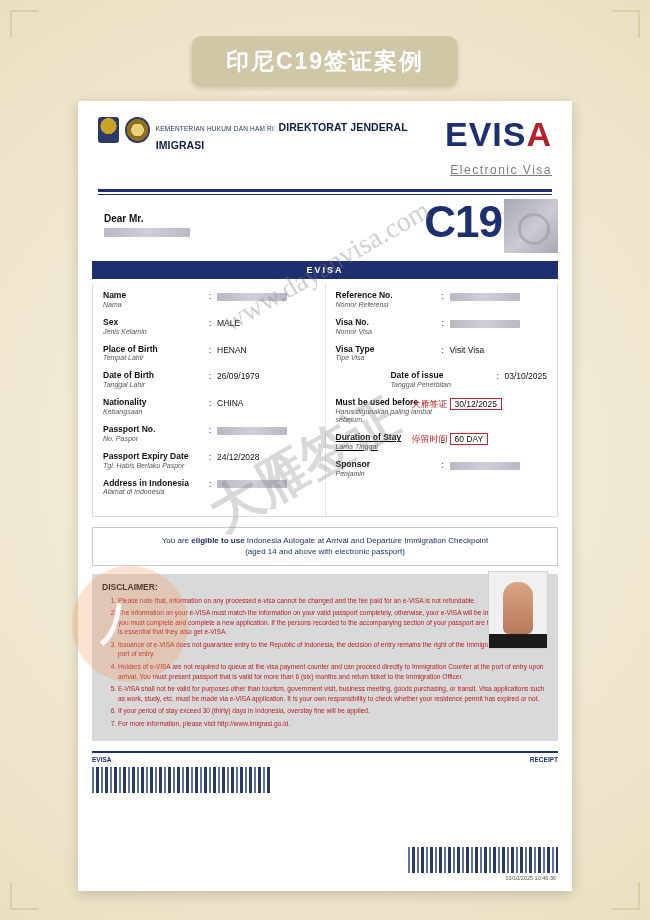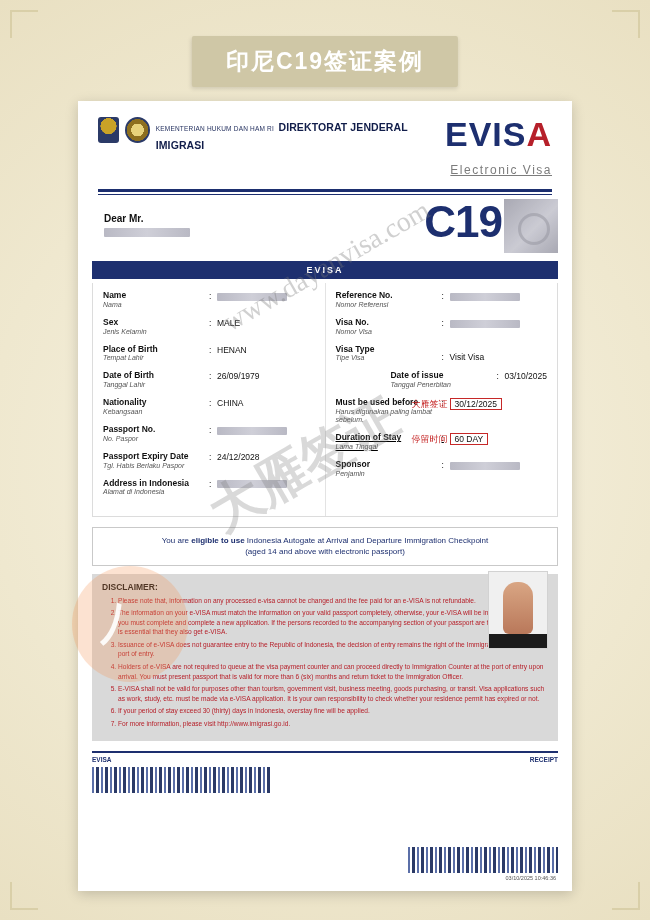--- a/index.html
+++ b/index.html
@@ -16,21 +16,21 @@
   .corner{position:absolute;width:26px;height:26px;border:2px solid #d9cfa8;}
   .c-tl{left:10px;top:10px;border-right:none;border-bottom:none;}
   .c-tr{right:10px;top:10px;border-left:none;border-bottom:none;}
   .c-bl{left:10px;bottom:10px;border-right:none;border-top:none;}
   .c-br{right:10px;bottom:10px;border-left:none;border-top:none;}
 
   
   .banner{
     position:absolute;left:50%;transform:translateX(-50%);top:36px;
     background:#cfc7a6;color:#ffffff;font-weight:bold;font-size:23px;
-    padding:10px 34px;border-radius:2px;letter-spacing:2px;
+    padding:10px 34px;border-radius:10px;letter-spacing:2px;
     box-shadow:0 2px 4px rgba(0,0,0,.12);
     z-index:5;
   }
 
   
   .sheet{
     position:absolute;left:78px;top:101px;width:494px;height:790px;
     background:#ffffff;
     box-shadow:0 3px 12px rgba(0,0,0,.18);
     overflow:hidden;
@@ -230,21 +230,21 @@
           <div class="val"><span class="redact blk"></span></div>
         </div>
         <div class="row" style="position: relative;">
           <div class="lbl">
             <span class="en">Visa No.</span>
             <span class="id">Nomor Visa</span>
           </div>
           <div class="colon">:</div>
           <div class="val"><span class="redact blk"></span></div>
         </div>
-        <div class="row" style="position: relative; align-items: flex-end;">
+        <div class="row" style="position: relative;">
           <div class="lbl">
             <span class="en">Visa Type</span>
             <span class="id">Tipe Visa</span>
           </div>
           <div class="colon">:</div>
           <div class="val">Visit Visa</div>
         </div>
         <div class="row" style="position: relative; justify-content: flex-end;">
           <div class="lbl">
             <span class="en">Date of issue</span>

